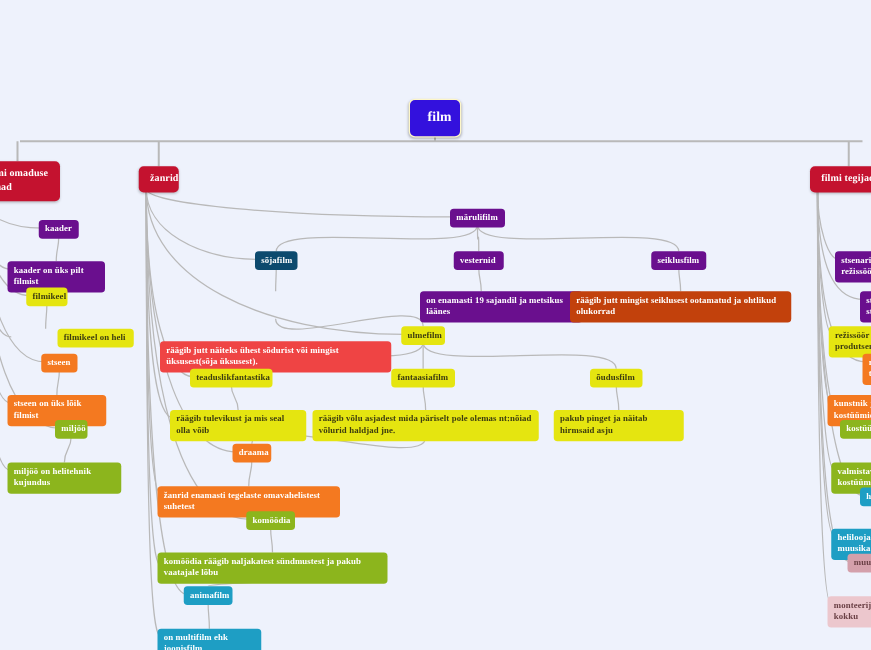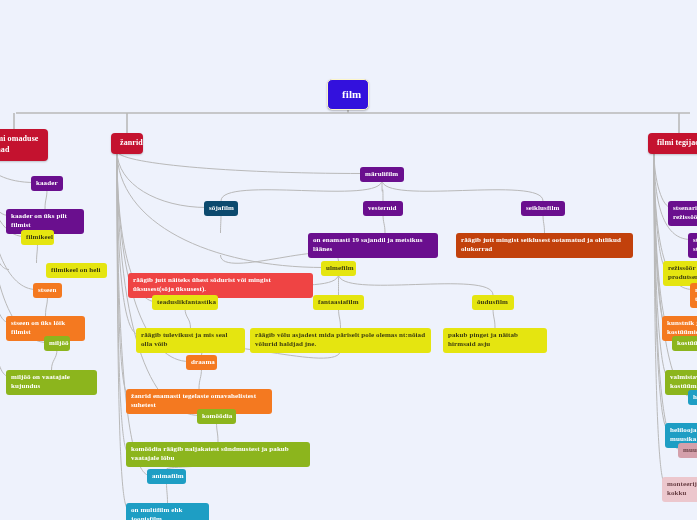--- a/index.html
+++ b/index.html
@@ -122,27 +122,27 @@
       <div class="node lvl1" style="left: -20px; top: 129px; min-width: 68px; max-width: 68px; background: rgb(196, 18, 47);">filmi omaduse sõnad</div>
       <div class="node lvl1" style="left: 111px; top: 133px; min-width: 32px; max-width: 32px; background: rgb(196, 18, 47);">žanrid</div>
       <div class="node lvl1" style="left: 648px; top: 133px; min-width: 62px; max-width: 62px; background: rgb(196, 18, 47);">filmi tegijad</div>
       <div class="node " style="left: 31px; top: 176px; min-width: 32px; max-width: 32px; background: rgb(106, 15, 142); color: rgb(255, 255, 255);">kaader</div>
       <div class="node " style="left: 6px; top: 209px; min-width: 78px; max-width: 78px; background: rgb(106, 15, 142); color: rgb(255, 255, 255);">kaader on üks pilt filmist</div>
       <div class="node " style="left: 21px; top: 230px; min-width: 33px; max-width: 33px; background: rgb(229, 229, 16); color: rgb(61, 61, 16);">filmikeel</div>
       <div class="node " style="left: 6px; top: 263px; min-width: 61px; max-width: 61px; background: rgb(229, 229, 16); color: rgb(61, 61, 16); margin-left: 40px;">filmikeel on heli</div>
       <div class="node " style="left: 33px; top: 283px; min-width: 29px; max-width: 29px; background: rgb(244, 121, 32); color: rgb(255, 255, 255);">stseen</div>
       <div class="node " style="left: 6px; top: 316px; min-width: 79px; max-width: 79px; background: rgb(244, 121, 32); color: rgb(255, 255, 255);">stseen on üks lõik filmist</div>
       <div class="node " style="left: 44px; top: 336px; min-width: 26px; max-width: 26px; background: rgb(140, 181, 29); color: rgb(255, 255, 255);">miljöö</div>
-      <div class="node " style="left: 6px; top: 370px; min-width: 91px; max-width: 91px; background: rgb(140, 181, 29); color: rgb(255, 255, 255);">miljöö on vaatajale kujundus</div>
+      <div class="node " style="left: 6px; top: 370px; min-width: 91px; max-width: 91px; background: rgb(140, 181, 29); color: rgb(255, 255, 255);">miljöö on helitehnik kujundus</div>
       <div class="node " style="left: 360px; top: 167px; min-width: 44px; max-width: 44px; background: rgb(106, 15, 142); color: rgb(255, 255, 255);">märulifilm</div>
       <div class="node " style="left: 204px; top: 201px; min-width: 34px; max-width: 34px; background: #0c4a6e; color: rgb(255, 255, 255);">sõjafilm</div>
       <div class="node " style="left: 363px; top: 201px; min-width: 40px; max-width: 40px; background: rgb(106, 15, 142); color: rgb(255, 255, 255);">vesternid</div>
       <div class="node " style="left: 521px; top: 201px; min-width: 44px; max-width: 44px; background: rgb(106, 15, 142); color: rgb(255, 255, 255);">seiklusfilm</div>
       <div class="node " style="left: 128px; top: 233px; min-width: 185px; max-width: 185px; background: #ef4444; color: rgb(255, 255, 255); margin-top: 40px;">räägib jutt näiteks ühest sõdurist või mingist üksusest(sõja üksusest).</div>
-      <div class="node " style="left: 308px; top: 233px; min-width: 130px; max-width: 130px; background: rgb(106, 15, 142); color: rgb(255, 255, 255);">on enamasti 19 sajandil ja metsikus läänes</div>
+      <div class="node " style="left: 336px; top: 233px; min-width: 130px; max-width: 130px; background: rgb(106, 15, 142); color: rgb(255, 255, 255);">on enamasti 19 sajandil ja metsikus läänes</div>
       <div class="node " style="left: 456px; top: 233px; min-width: 177px; max-width: 177px; background: #c2410c; color: rgb(255, 255, 255);">räägib jutt mingist seiklusest ootamatud ja ohtlikud olukorrad</div>
       <div class="node " style="left: 321px; top: 261px; min-width: 35px; max-width: 35px; background: rgb(229, 229, 16); color: rgb(61, 61, 16);">ulmefilm</div>
       <div class="node " style="left: 152px; top: 295px; min-width: 66px; max-width: 66px; background: rgb(229, 229, 16); color: rgb(61, 61, 16);">teaduslikfantastika</div>
       <div class="node " style="left: 313px; top: 295px; min-width: 51px; max-width: 51px; background: rgb(229, 229, 16); color: rgb(61, 61, 16);">fantaasiafilm</div>
       <div class="node " style="left: 472px; top: 295px; min-width: 42px; max-width: 42px; background: rgb(229, 229, 16); color: rgb(61, 61, 16);">õudusfilm</div>
       <div class="node " style="left: 136px; top: 328px; min-width: 109px; max-width: 109px; background: rgb(229, 229, 16); color: rgb(61, 61, 16);">räägib tulevikust ja mis seal olla võib</div>
       <div class="node " style="left: 250px; top: 328px; min-width: 181px; max-width: 181px; background: rgb(229, 229, 16); color: rgb(61, 61, 16);">räägib võlu asjadest mida päriselt pole olemas nt:nõiad võlurid haldjad jne.</div>
       <div class="node " style="left: 443px; top: 328px; min-width: 104px; max-width: 104px; background: rgb(229, 229, 16); color: rgb(61, 61, 16);">pakub pinget ja näitab hirmsaid asju</div>
       <div class="node " style="left: 186px; top: 355px; min-width: 31px; max-width: 31px; background: rgb(244, 121, 32); color: rgb(255, 255, 255);">draama</div>
       <div class="node " style="left: 126px; top: 389px; min-width: 146px; max-width: 146px; background: rgb(244, 121, 32); color: rgb(255, 255, 255);">žanrid enamasti tegelaste omavahelistest suhetest</div>

